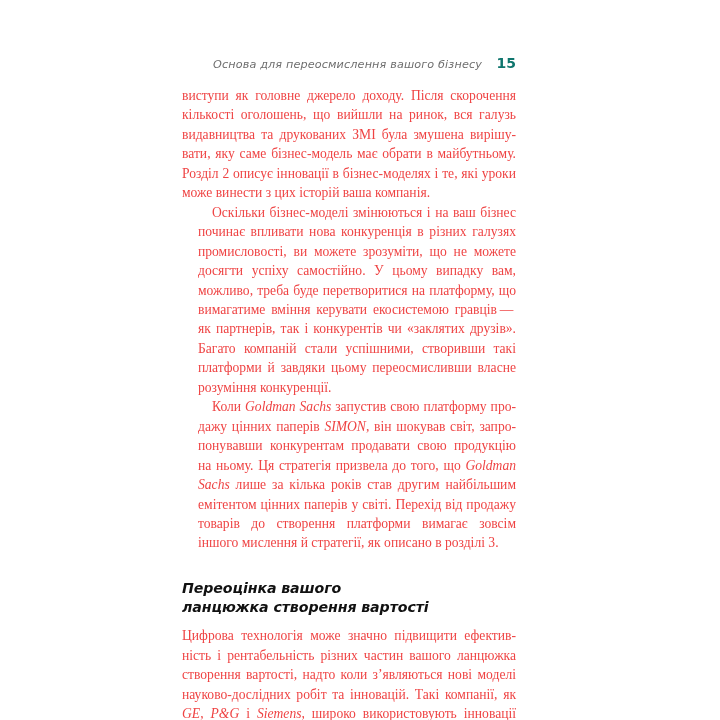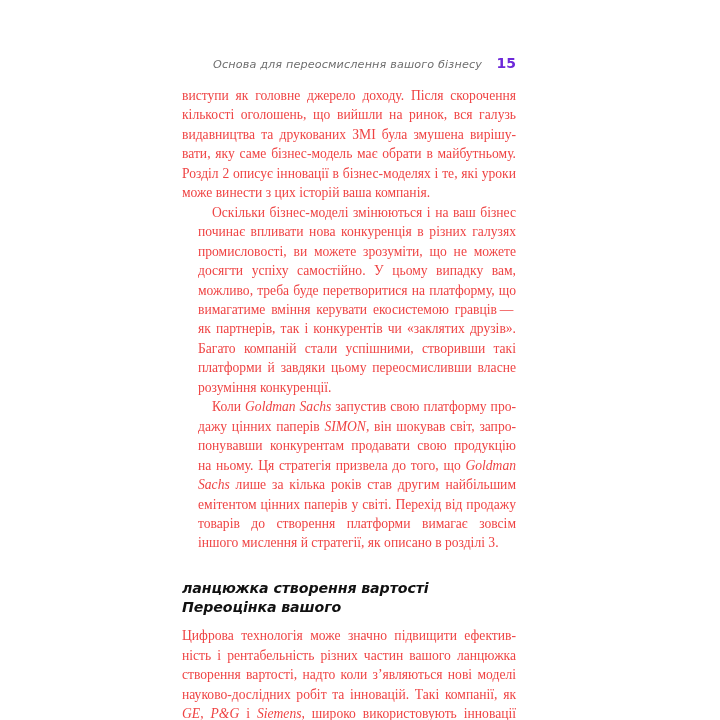--- a/index.html
+++ b/index.html
@@ -38,21 +38,21 @@
     font-style: italic;
     font-size: 11.2px;
     letter-spacing: 0.15px;
     color: #6e6e6e;
     white-space: nowrap;
   }
   .page-number {
     font-family: "DejaVu Sans", sans-serif;
     font-weight: bold;
     font-size: 14px;
-    color: #6d28d9;
+    color: #0f766e;
     min-width: 20px;
     text-align: right;
   }
 
   
   .text-column {
     position: absolute;
     left: 182px;
     top: 86px;
     width: 334px;
@@ -103,22 +103,22 @@
   </div>
 
   <div class="text-column">
     <div id="paras-before">
         <p class="body-para">виступи як головне джерело доходу. Після скорочення кількості оголошень, що вийшли на ринок, вся галузь видавництва та друкованих ЗМІ була змушена вирішу­вати, яку саме бізнес-модель має обрати в майбутньому. Розділ 2 описує інновації в бізнес-моделях і те, які уро­ки може винести з цих історій ваша компанія.</p>
         <p class="body-para indent">Оскільки бізнес-моделі змінюються і на ваш бізнес починає впливати нова конкуренція в різних галузях промисловості, ви можете зрозуміти, що не можете до­сягти успіху самостійно. У цьому випадку вам, можливо, треба буде перетворитися на платформу, що вимагати­ме вміння керувати екосистемою гравців — як партнерів, так і конкурентів чи «заклятих друзів». Багато компаній стали успішними, створивши такі платформи й завдяки цьому переосмисливши власне розуміння конкуренції.</p>
         <p class="body-para indent">Коли <i>Goldman Sachs</i> запустив свою платформу про­дажу цінних паперів <i>SIMON</i>, він шокував світ, запро­понувавши конкурентам продавати свою продукцію на ньому. Ця стратегія призвела до того, що <i>Goldman Sachs</i> лише за кілька років став другим найбільшим емітентом цінних паперів у світі. Перехід від продажу товарів до створення платформи вимагає зовсім іншого мислення й стратегії, як описано в розділі 3.</p>
       </div>
 
     <div class="heading-block">
+      <div class="section-heading">Переоцінка вашого</div>
       <div class="section-heading">ланцюжка створення вартості</div>
-      <div class="section-heading">Переоцінка вашого</div>
     </div>
 
     <div id="paras-after">
         <p class="body-para">Цифрова технологія може значно підвищити ефектив­ність і рентабельність різних частин вашого ланцюжка створення вартості, надто коли з’являються нові моделі науково-дослідних робіт та інновацій. Такі компанії, як <i>GE</i>, <i>P&amp;G</i> і <i>Siemens</i>, широко використовують інновації для пе­реоцінки свого процесу досліджень і розробок. Розділ 4 описує, як і коли відкриті інновації працюють, як саме слід їх розробляти у вашій організації та що заважає орга­нізаціям бути успішними в цьому новому починанні.</p>
       </div>
   </div>
 
 </div>
 
 </body></html>

